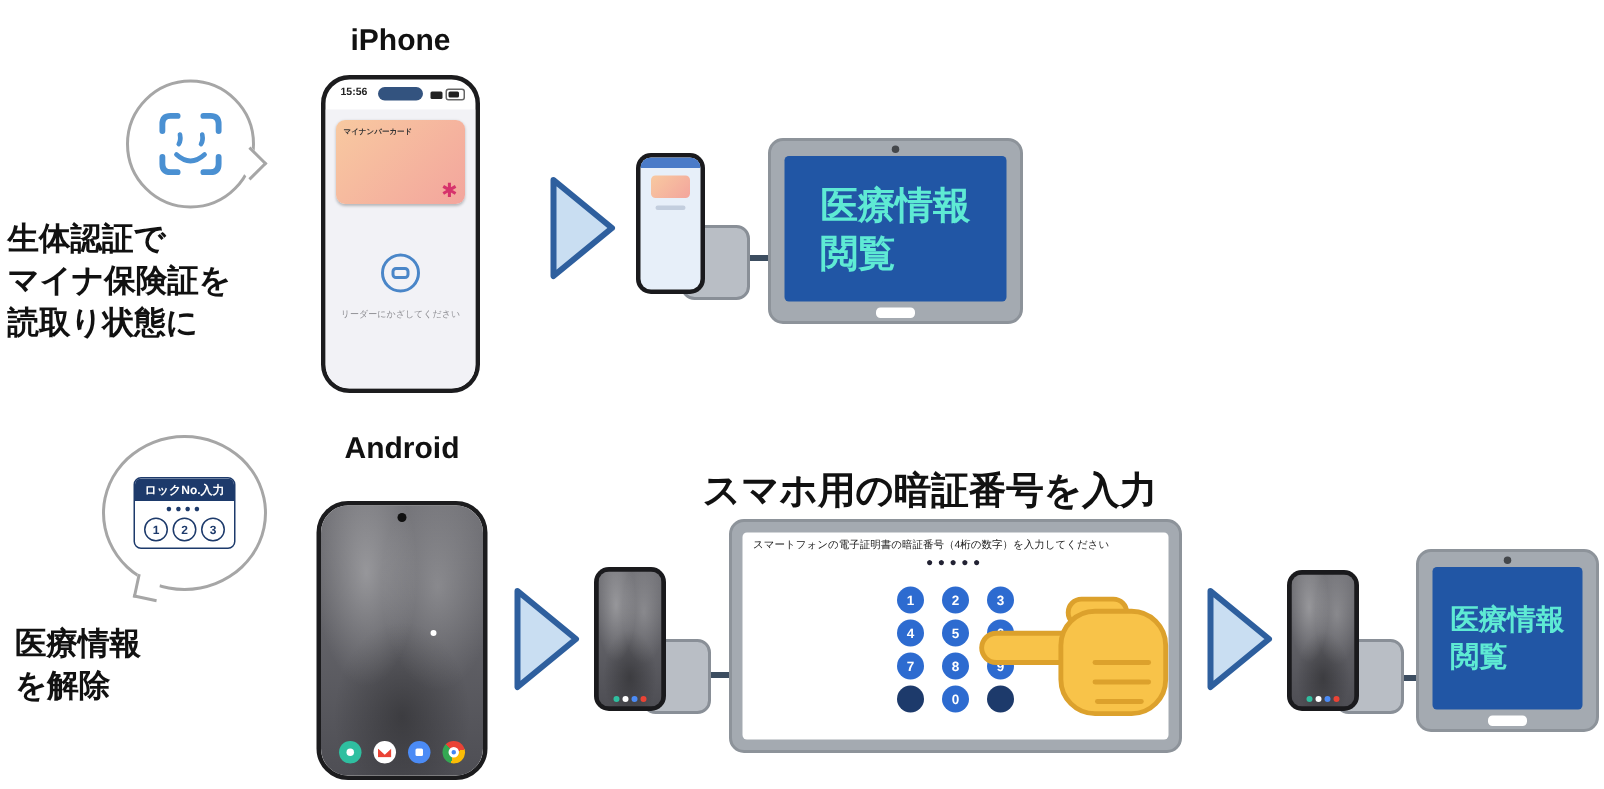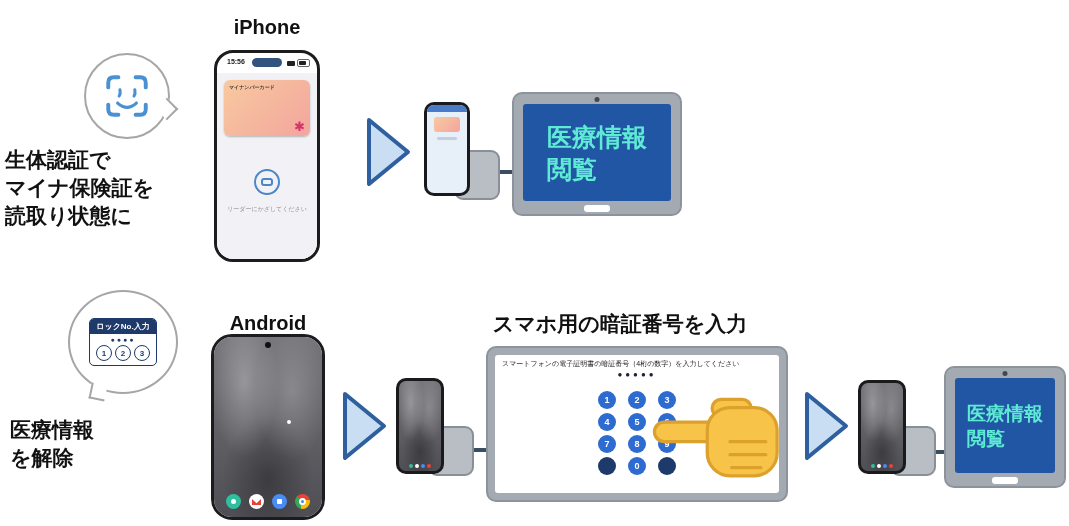--- a/index.html
+++ b/index.html
@@ -5,21 +5,21 @@
   html,body { margin:0; padding:0; background:#fff; }
   .canvas {
     position:relative; width:1069px; height:526px; overflow:hidden;
     background:#fff; font-family:"Liberation Sans", sans-serif; color:#111;
   }
   .abs { position:absolute; }
 
   
   .caption { font-weight:bold; font-size:21px; line-height:28px; white-space:pre-line; }
   .device-label { font-weight:bold; font-size:20px; text-align:center; }
-  .pin-heading { font-weight:bold; font-size:21px; text-align:center; }
+  .pin-heading { font-weight:bold; font-size:25px; text-align:center; }
 
   
   .bubble { position:absolute; border:2px solid #a6a6a6; border-radius:50%; background:#fff;
             display:flex; align-items:center; justify-content:center; }
   .tail { position:absolute; background:#fff; }
   .tail-right { right:-7px; top:46px; width:14px; height:14px;
                 border-top:2px solid #a6a6a6; border-right:2px solid #a6a6a6; transform:rotate(45deg); }
   .tail-down { left:20px; bottom:-8px; width:14px; height:14px;
                border-left:2px solid #a6a6a6; border-bottom:2px solid #a6a6a6; transform:rotate(12deg); }
 
@@ -184,21 +184,21 @@
           <span class="lock-key">1</span>
           <span class="lock-key">2</span>
           <span class="lock-key">3</span>
         </div>
       </div>
     </div>
 
     <div class="abs caption" style="left:10px;top:416px;width:190px;">医療情報
 を解除</div>
 
-    <div class="abs device-label" style="left:208px;top:312px;width:120px;">Android</div>
+    <div class="abs device-label" style="left:208px;top:288px;width:120px;">Android</div>
 
     <div class="phone-frame" style="left:211px;top:334px;width:114px;height:186px;border-radius:21px;">
       <div class="android-screen wallpaper">
         <span class="punch"></span>
         <span class="chrome abs" style="left:68%;top:46%;width:20px;height:20px;"></span>
         <div class="dock">
           <span class="app app-phone"></span>
           <span class="app app-mail"></span>
           <span class="app app-grid"></span>
           <span class="app chrome"></span>

